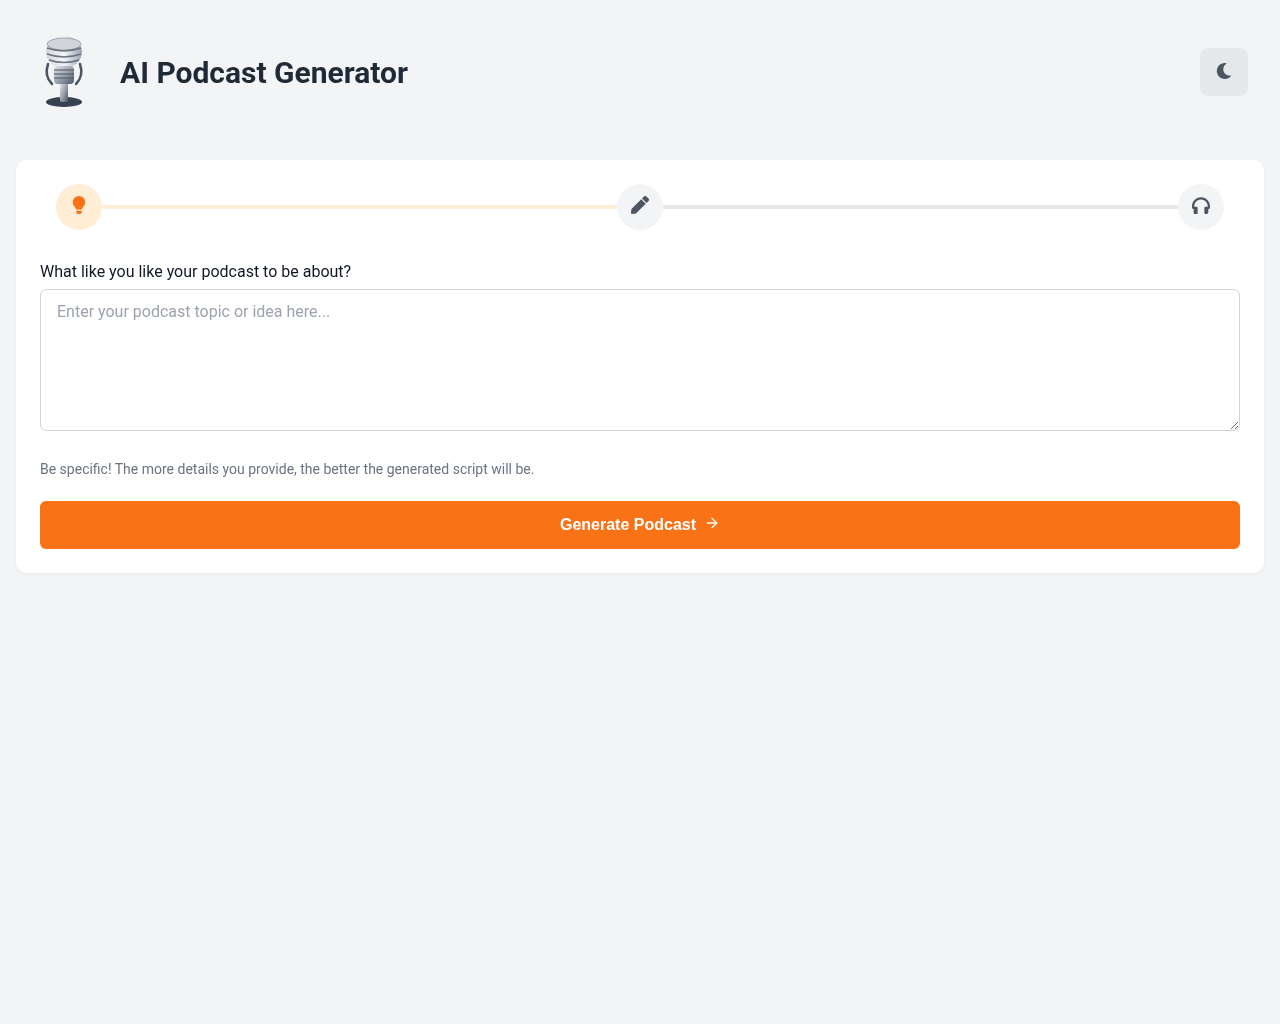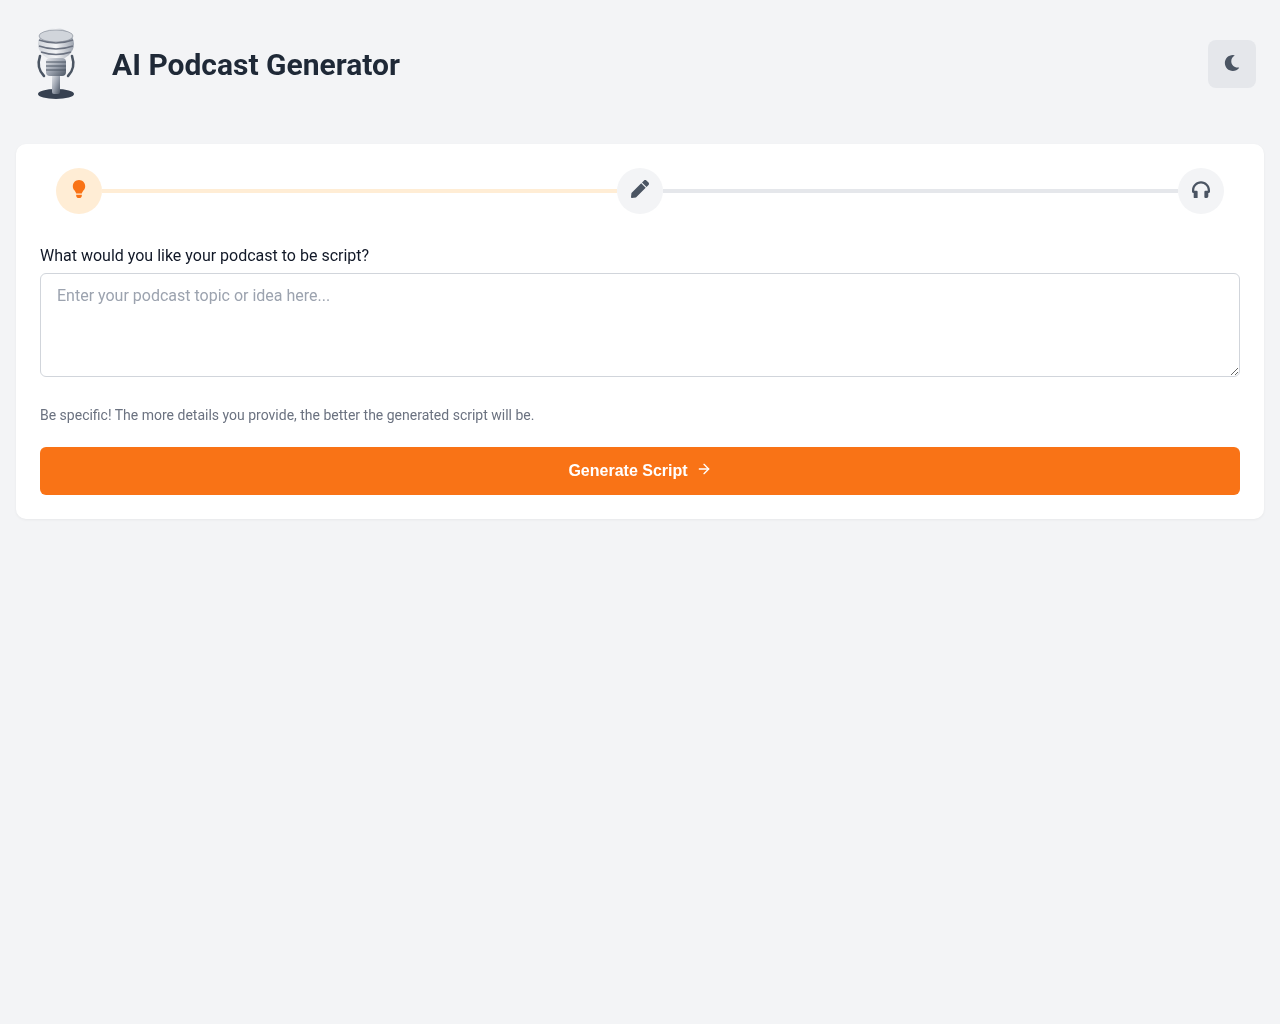--- a/index.html
+++ b/index.html
@@ -11,21 +11,21 @@
       font-family: -apple-system, BlinkMacSystemFont, "Segoe UI", Roboto, Helvetica, Arial, sans-serif;
       background-color: #f3f4f6;
       width: 1280px;
       height: 1024px;
       overflow: hidden;
     }
     .header {
       display: flex;
       align-items: center;
       justify-content: space-between;
-      padding: 24px;
+      padding: 32px;
     }
     .header-left {
       display: flex;
       align-items: center;
       gap: 24px;
     }
     .logo {
       width: 64px;
       height: 80px;
       display: flex;
@@ -114,21 +114,21 @@
     }
     .prompt-label {
       font-size: 16px;
       color: #111827;
       font-weight: 400;
       margin-bottom: 8px;
       display: block;
     }
     .topic-textarea {
       width: 100%;
-      height: 104px;
+      height: 142px;
       border: 1px solid #d1d5db;
       border-radius: 6px;
       padding: 12px 16px;
       font-size: 16px;
       font-family: inherit;
       color: #111827;
       resize: both;
     }
     .topic-textarea::placeholder {
       color: #9ca3af;
@@ -230,25 +230,25 @@
     <div class="step-circle inactive">
       <span>
         <svg viewBox="0 0 512 512">
             <path d="M256 32C114.52 32 0 146.496 0 288v48a32 32 0 0 0 32 32h16v112a48 48 0 0 0 48 48h32a32 32 0 0 0 32-32V336a32 32 0 0 0-32-32H64v-16c0-105.87 86.13-192 192-192s192 86.13 192 192v16h-64a32 32 0 0 0-32 32v144a32 32 0 0 0 32 32h32a48 48 0 0 0 48-48V368h16a32 32 0 0 0 32-32v-48C512 146.496 397.48 32 256 32z"></path>
           </svg>
       </span>
     </div>
   </div>
 
   <div class="form">
-    <label class="prompt-label">What would you like your podcast to be script?</label>
+    <label class="prompt-label">What like you like your podcast to be about?</label>
     <textarea class="topic-textarea" placeholder="Enter your podcast topic or idea here..." style=""></textarea>
     <p class="helper-text">Be specific! The more details you provide, the better the generated script will be.</p>
     <button class="generate-button">
-      <span>Generate Script</span>
+      <span>Generate Podcast</span>
       <span>
         <svg viewBox="0 0 24 24">
             <line x1="5" y1="12" x2="19" y2="12"></line>
             <polyline points="12 5 19 12 12 19"></polyline>
           </svg>
       </span>
     </button>
   </div>
 </div>
 

